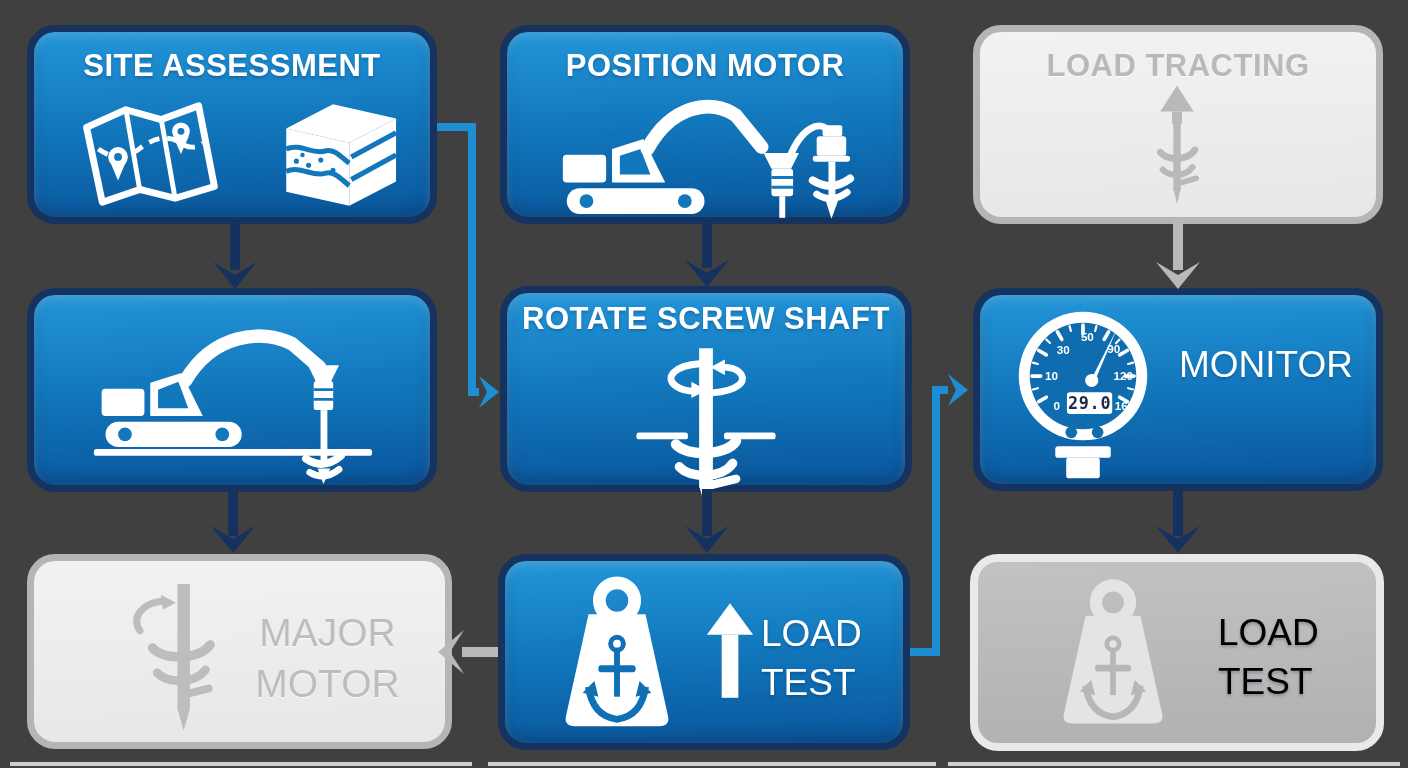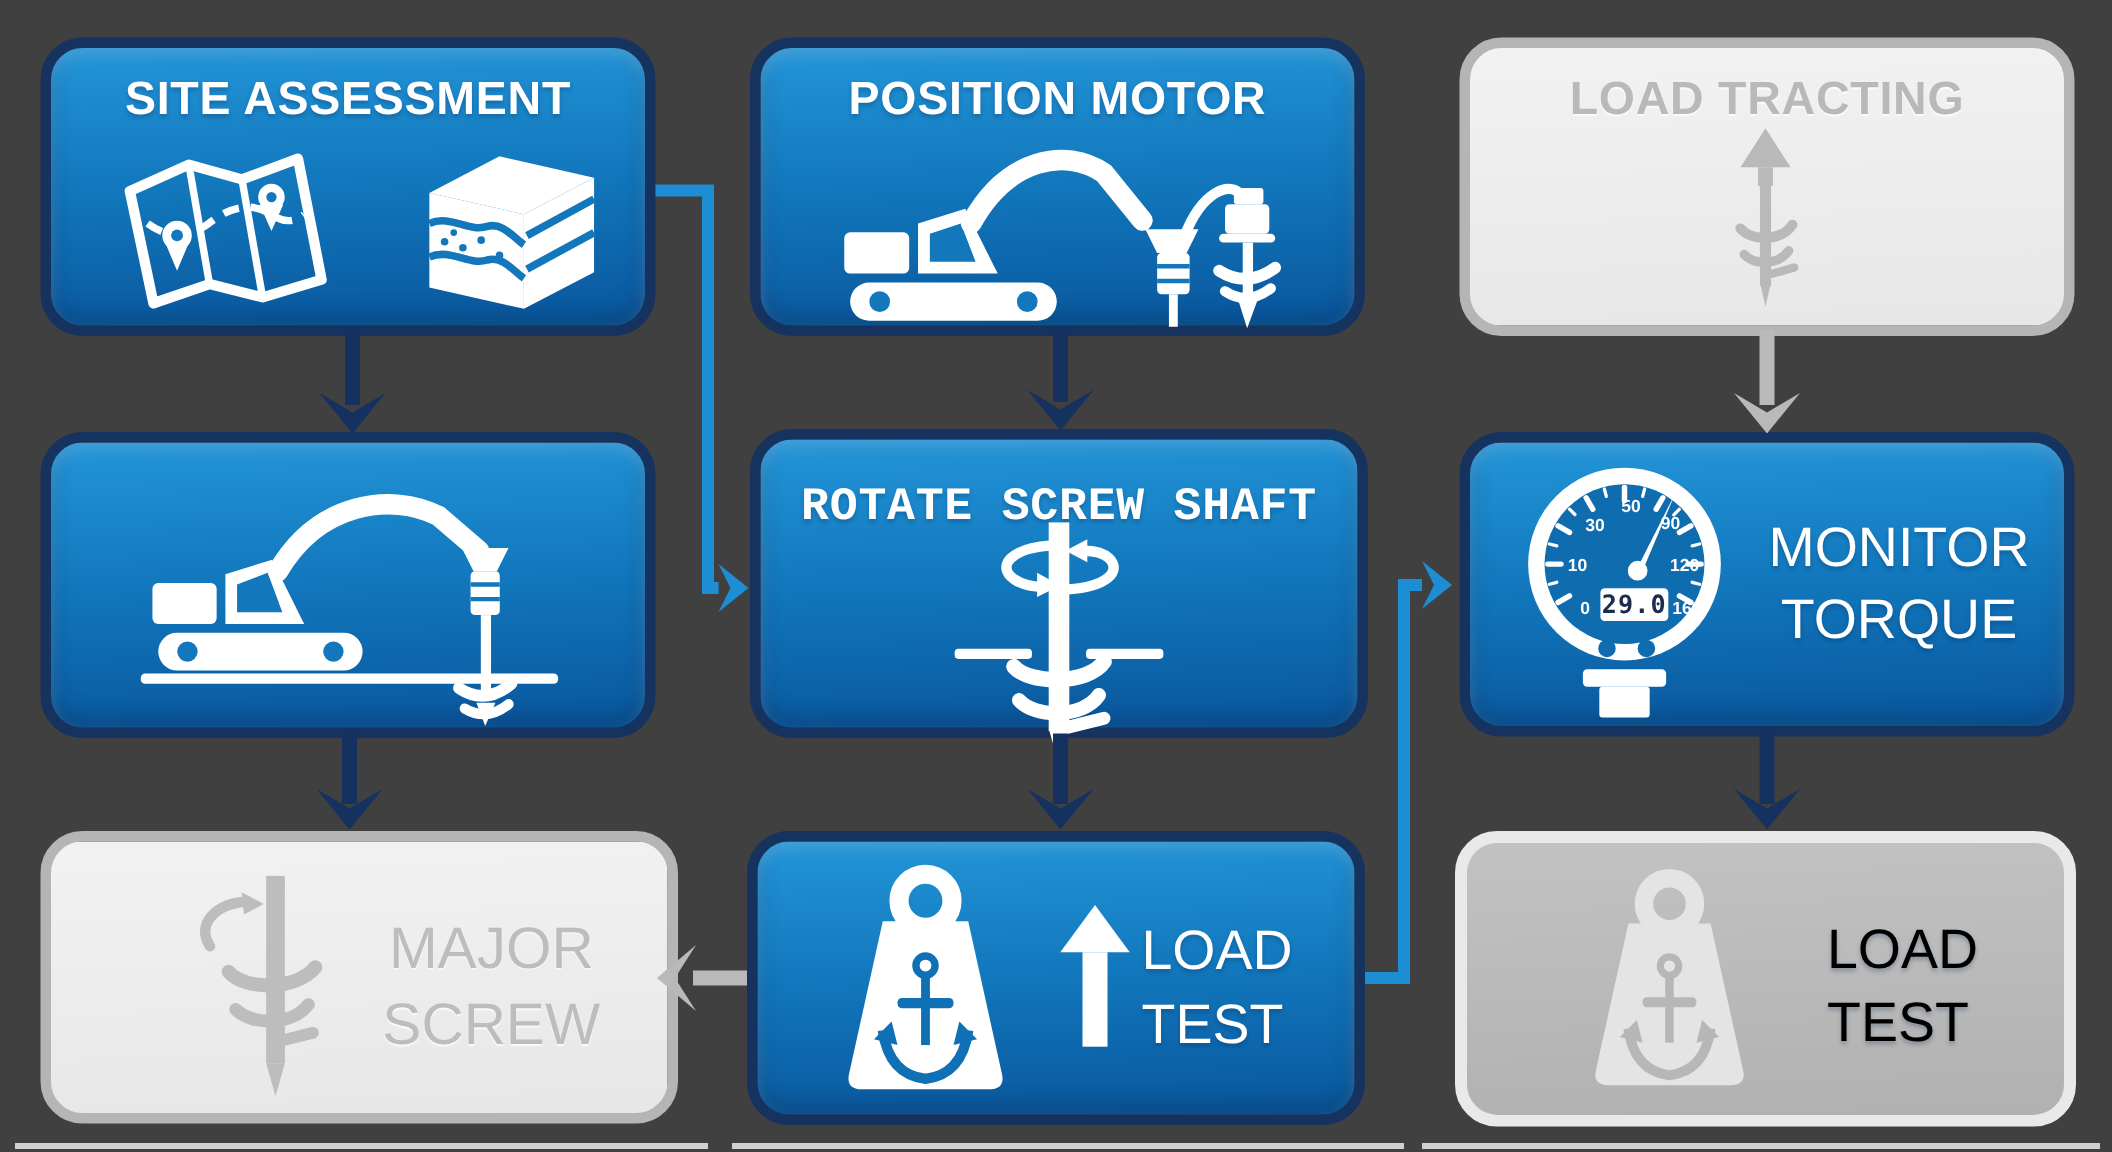--- a/index.html
+++ b/index.html
@@ -113,21 +113,21 @@
       <path d="M244 87 L264 87 M244 97 L264 97" stroke="#1377bb" stroke-width="3"></path>
       <rect x="251" y="108" width="7" height="58" fill="#fff"></rect>
       <rect x="18" y="148" width="286" height="7" rx="3" fill="#fff"></rect>
       <path d="M236 158 Q254 170 272 155" stroke="#fff" stroke-width="8" fill="none" stroke-linecap="round"></path>
       <path d="M240 172 Q255 181 270 169" stroke="#fff" stroke-width="7" fill="none" stroke-linecap="round"></path>
       <polygon points="248,168 261,168 254,184" fill="#fff"></polygon>
     </svg>
   </div>
 
   <div class="node blue" style="left:500px;top:286px;width:412px;height:206px;">
-    <div class="title t31" style="top:28px;font-family:Liberation Mono, monospace;">ROTATE SCREW SHAFT</div>
+    <div class="title t31" style="top:8px;">ROTATE SCREW SHAFT</div>
     <svg class="abs" style="left:126px;top:50px;" width="146" height="172" viewBox="0 0 170 200">
       <rect x="77" y="6" width="16" height="162" fill="#fff"></rect>
       <polygon points="77,166 93,166 85,194" fill="#fff"></polygon>
       <path d="M78 24 C48 26 36 40 50 50 C56 54 64 56 72 56" stroke="#fff" stroke-width="8" fill="none" stroke-linecap="round"></path>
       <polygon points="86,55 68,45 68,64" fill="#fff"></polygon>
       <path d="M92 58 C122 56 134 44 124 34 C120 30 112 28 104 28" stroke="#fff" stroke-width="8" fill="none" stroke-linecap="round"></path>
       <polygon points="90,28 107,19 107,37" fill="#fff"></polygon>
       <rect x="4" y="104" width="60" height="8" rx="3" fill="#fff"></rect>
       <rect x="106" y="104" width="60" height="8" rx="3" fill="#fff"></rect>
       <path d="M50 118 C62 132 108 132 120 114" stroke="#fff" stroke-width="12" fill="none" stroke-linecap="round"></path>
@@ -174,37 +174,36 @@
       <circle cx="112" cy="106" r="9" fill="#fff"></circle>
       <rect x="78" y="122" width="62" height="30" rx="4" fill="#fff"></rect>
       <text x="109" y="145" font-family="DejaVu Sans Mono,monospace" font-size="23" font-weight="bold" fill="#1d2b4f" text-anchor="middle" letter-spacing="1">29.0</text>
       <circle cx="84" cy="177" r="8" fill="#0f6cae"></circle>
       <circle cx="120" cy="177" r="8" fill="#0f6cae"></circle>
       <rect x="62" y="196" width="76" height="16" rx="4" fill="#fff"></rect>
       <rect x="77" y="212" width="46" height="28" rx="3" fill="#fff"></rect>
     </svg>
     <div class="abs twoline" style="left:186px;top:46px;width:200px;text-align:center;color:#fff;font-size:37px;line-height:48px;">
       <div>MONITOR</div>
-      <div>TORQUE</div>
     </div>
   </div>
 
   <div class="node gray" style="left:27px;top:554px;width:425px;height:195px;">
     <svg class="abs" style="left:80px;top:12px;" width="130" height="160" viewBox="0 0 160 205">
       <path d="M30 74 C18 56 34 38 60 36" stroke="#bdbdbd" stroke-width="9" fill="none" stroke-linecap="round"></path>
       <polygon points="76,38 57,28 59,47" fill="#bdbdbd"></polygon>
       <rect x="78" y="14" width="16" height="160" fill="#bdbdbd"></rect>
       <polygon points="78,174 94,174 86,202" fill="#bdbdbd"></polygon>
       <path d="M46 96 C60 112 104 112 120 92" stroke="#bdbdbd" stroke-width="12" fill="none" stroke-linecap="round"></path>
       <path d="M52 128 C66 142 100 142 114 124" stroke="#bdbdbd" stroke-width="11" fill="none" stroke-linecap="round"></path>
       <path d="M86 156 L118 148" stroke="#bdbdbd" stroke-width="10" stroke-linecap="round"></path>
     </svg>
     <div class="abs twoline" style="left:196px;top:46px;width:195px;text-align:center;color:#bdbdbd;font-size:39px;line-height:51px;text-shadow:0 1px 1px rgba(255,255,255,.8);">
       <div>MAJOR</div>
-      <div>SCREW</div>
+      <div>MOTOR</div>
     </div>
   </div>
 
   <div class="node blue" style="left:498px;top:554px;width:412px;height:196px;">
     <svg class="abs" style="left:36px;top:12px;" width="152" height="162" viewBox="0 0 150 165">
       <circle cx="75" cy="28" r="18" stroke="#fff" stroke-width="13" fill="none"></circle>
       <path d="M46 42 L104 42 L127 146 Q129 156 118 156 L32 156 Q21 156 23 146 Z" fill="#fff"></path>
       <g>
         <circle cx="75" cy="72" r="6.5" stroke="#1070b5" stroke-width="5" fill="none"></circle>
         <rect x="72" y="80" width="6" height="46" fill="#1070b5"></rect>

